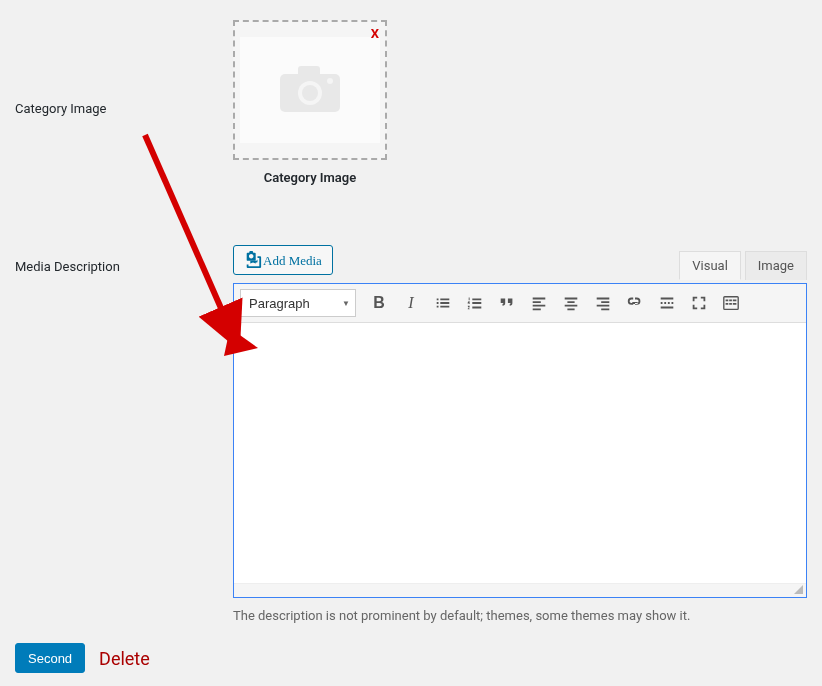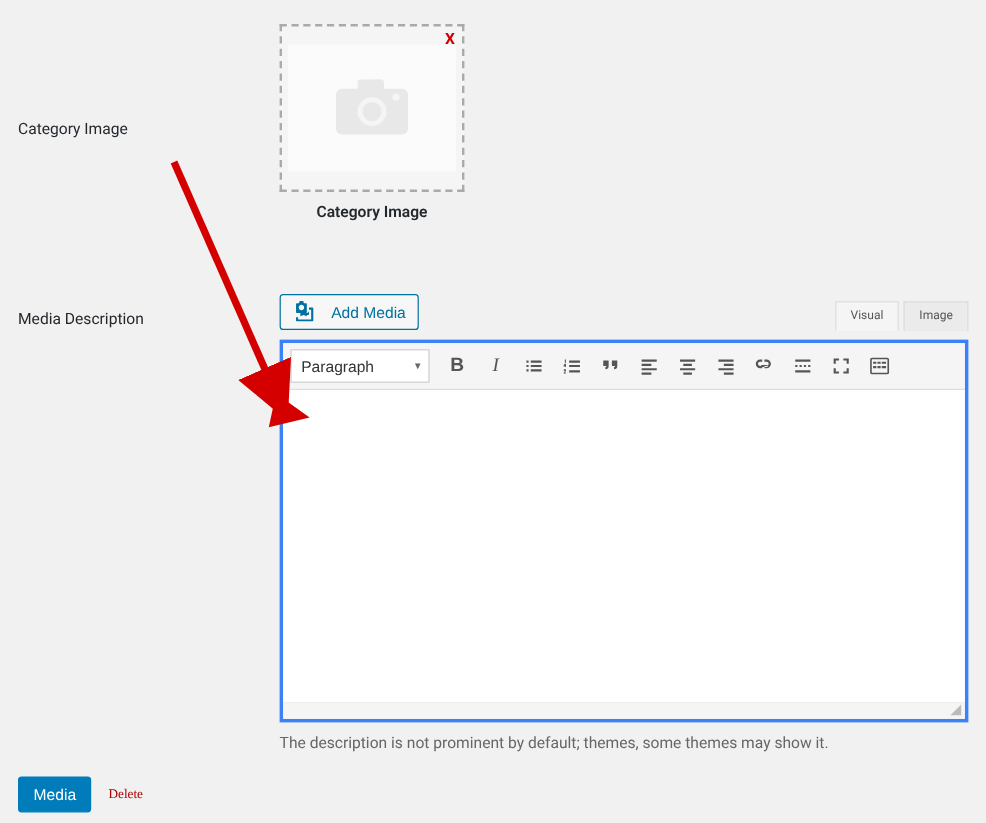--- a/index.html
+++ b/index.html
@@ -68,60 +68,61 @@
     font-size: 13px;
     color: #23282d;
     text-align: center;
     margin-top: 10px;
     width: 154px;
   }
   
   .add-media-btn {
     display: inline-flex;
     align-items: center;
-    gap: 14px;
+    gap: 1px;
     background: #f7f7f7;
     border: 1px solid #0071a1;
     color: #0071a1;
     border-radius: 3px;
     padding: 4px 10px;
     font-size: 13px;
     cursor: pointer;
     height: 30px;
     line-height: 1;
+    font-family: Liberation Serif, serif;
   }
   .add-media-icon {
     display: inline-block;
   }
   
   .editor-tabs {
     position: absolute;
     right: 15px;
     top: 251px;
     display: flex;
   }
   .editor-tab {
     border: 1px solid #ddd;
     padding: 6px 12px;
-    font-size: 10px;
+    font-size: 13px;
     background: #ebebeb;
     color: #555;
     cursor: pointer;
     margin-left: 4px;
     border-bottom: none;
   }
   .editor-tab.active {
     background: #f5f5f5;
     color: #555;
     border-bottom: 1px solid #f5f5f5;
   }
   
   .editor-wrap {
     margin-top: 8px;
-    border: 3px solid #3b82f6;
+    border: 1px solid #3b82f6;
     background: #fff;
   }
   .editor-toolbar {
     background: #f5f5f5;
     border-bottom: 1px solid #ddd;
     padding: 4px 6px;
     display: flex;
     align-items: center;
     gap: 2px;
   }
@@ -204,23 +205,22 @@
     color: #fff;
     padding: 6px 12px;
     border-radius: 3px;
     font-size: 13px;
     cursor: pointer;
     height: 30px;
   }
   .btn-delete {
     color: #a00;
     text-decoration: none;
-    font-size: 11px;
-    cursor: pointer;
-    font-family: Liberation Serif, serif;
+    font-size: 18px;
+    cursor: pointer;
   }
   
   .arrow-annotation {
     position: absolute;
     left: 120px;
     top: 120px;
     pointer-events: none;
   }
 </style>
 </head>
@@ -335,21 +335,21 @@
           </span>
         </div>
         <div class="editor-content" contenteditable="true" style=""></div>
         <div class="resize-handle"></div>
       </div>
       <div class="description-hint">The description is not prominent by default; themes, some themes may show it.</div>
     </div>
   </div>
 
   <div class="submit-row">
-    <button class="btn-primary">Media</button>
+    <button class="btn-primary">Second</button>
     <a class="btn-delete">Delete</a>
   </div>
 
   <svg class="arrow-annotation" width="180" height="260">
     <defs>
       <marker id="arrowhead" markerWidth="8" markerHeight="8" refX="6" refY="4" orient="auto">
         <polygon points="0 0, 8 4, 0 8" fill="#d40000"></polygon>
       </marker>
     </defs>
     <line x1="25" y1="15" x2="115" y2="220" stroke="#d40000" stroke-width="6" marker-end="url(#arrowhead)"></line>

